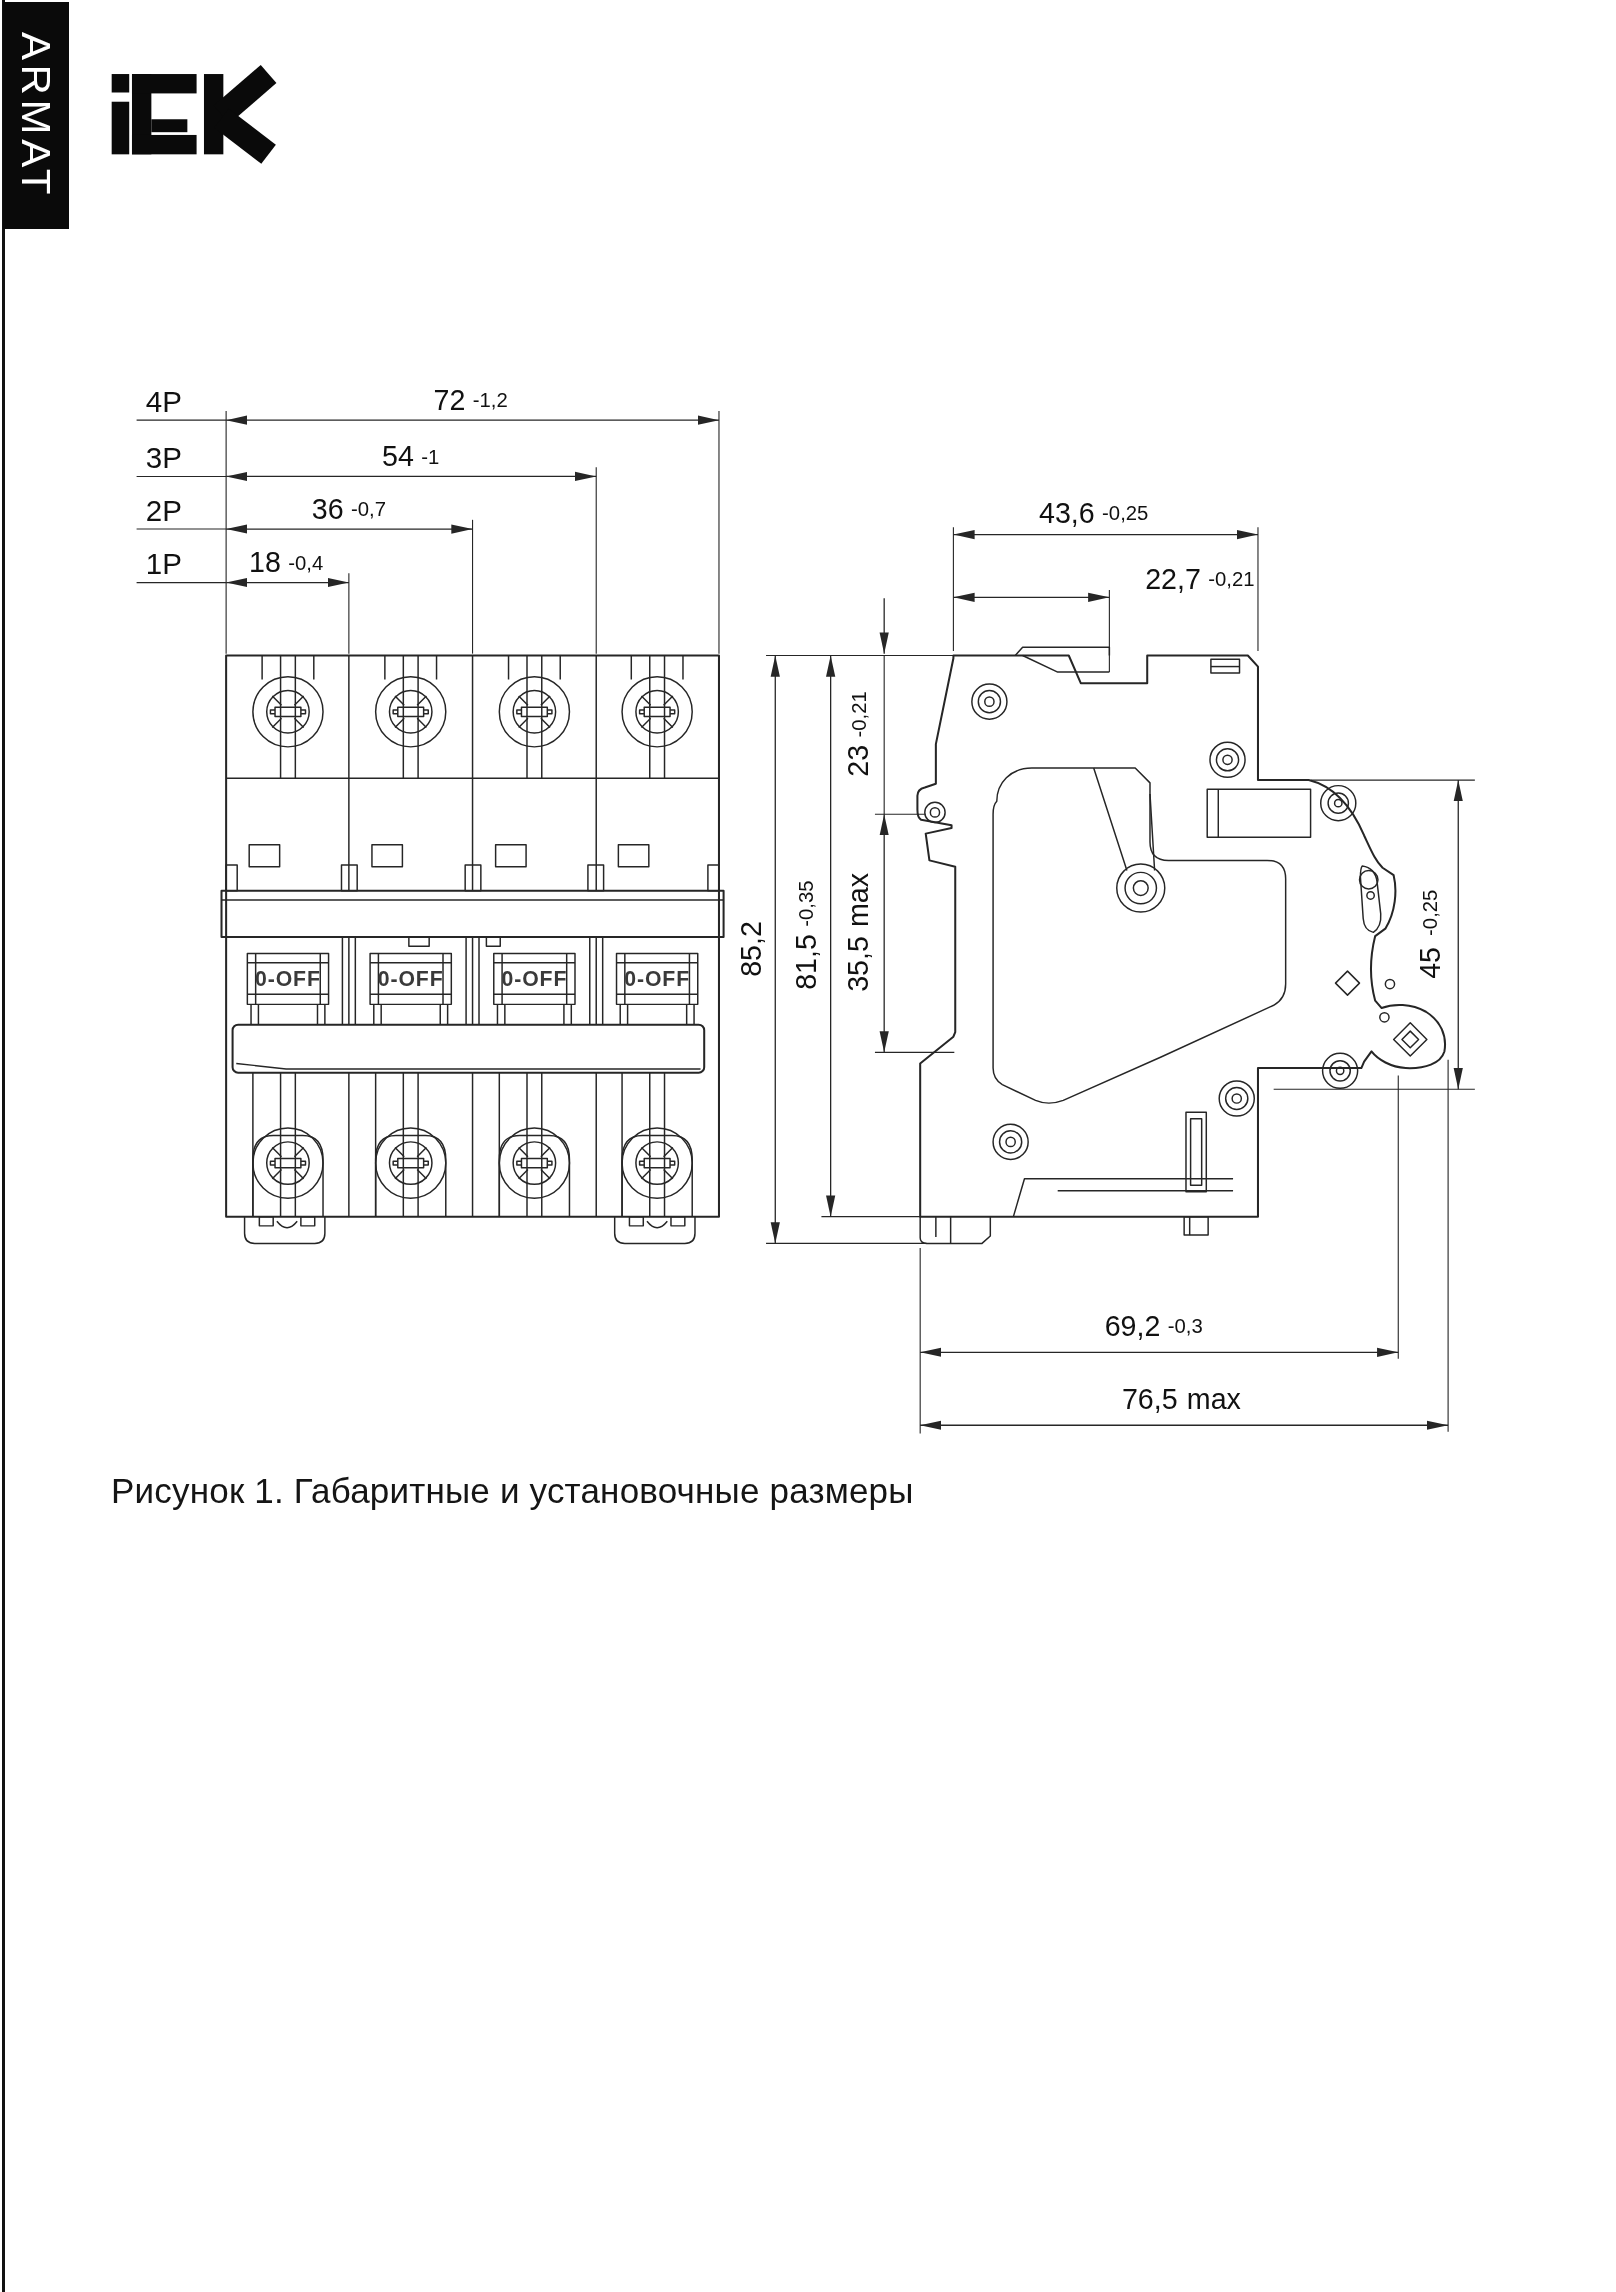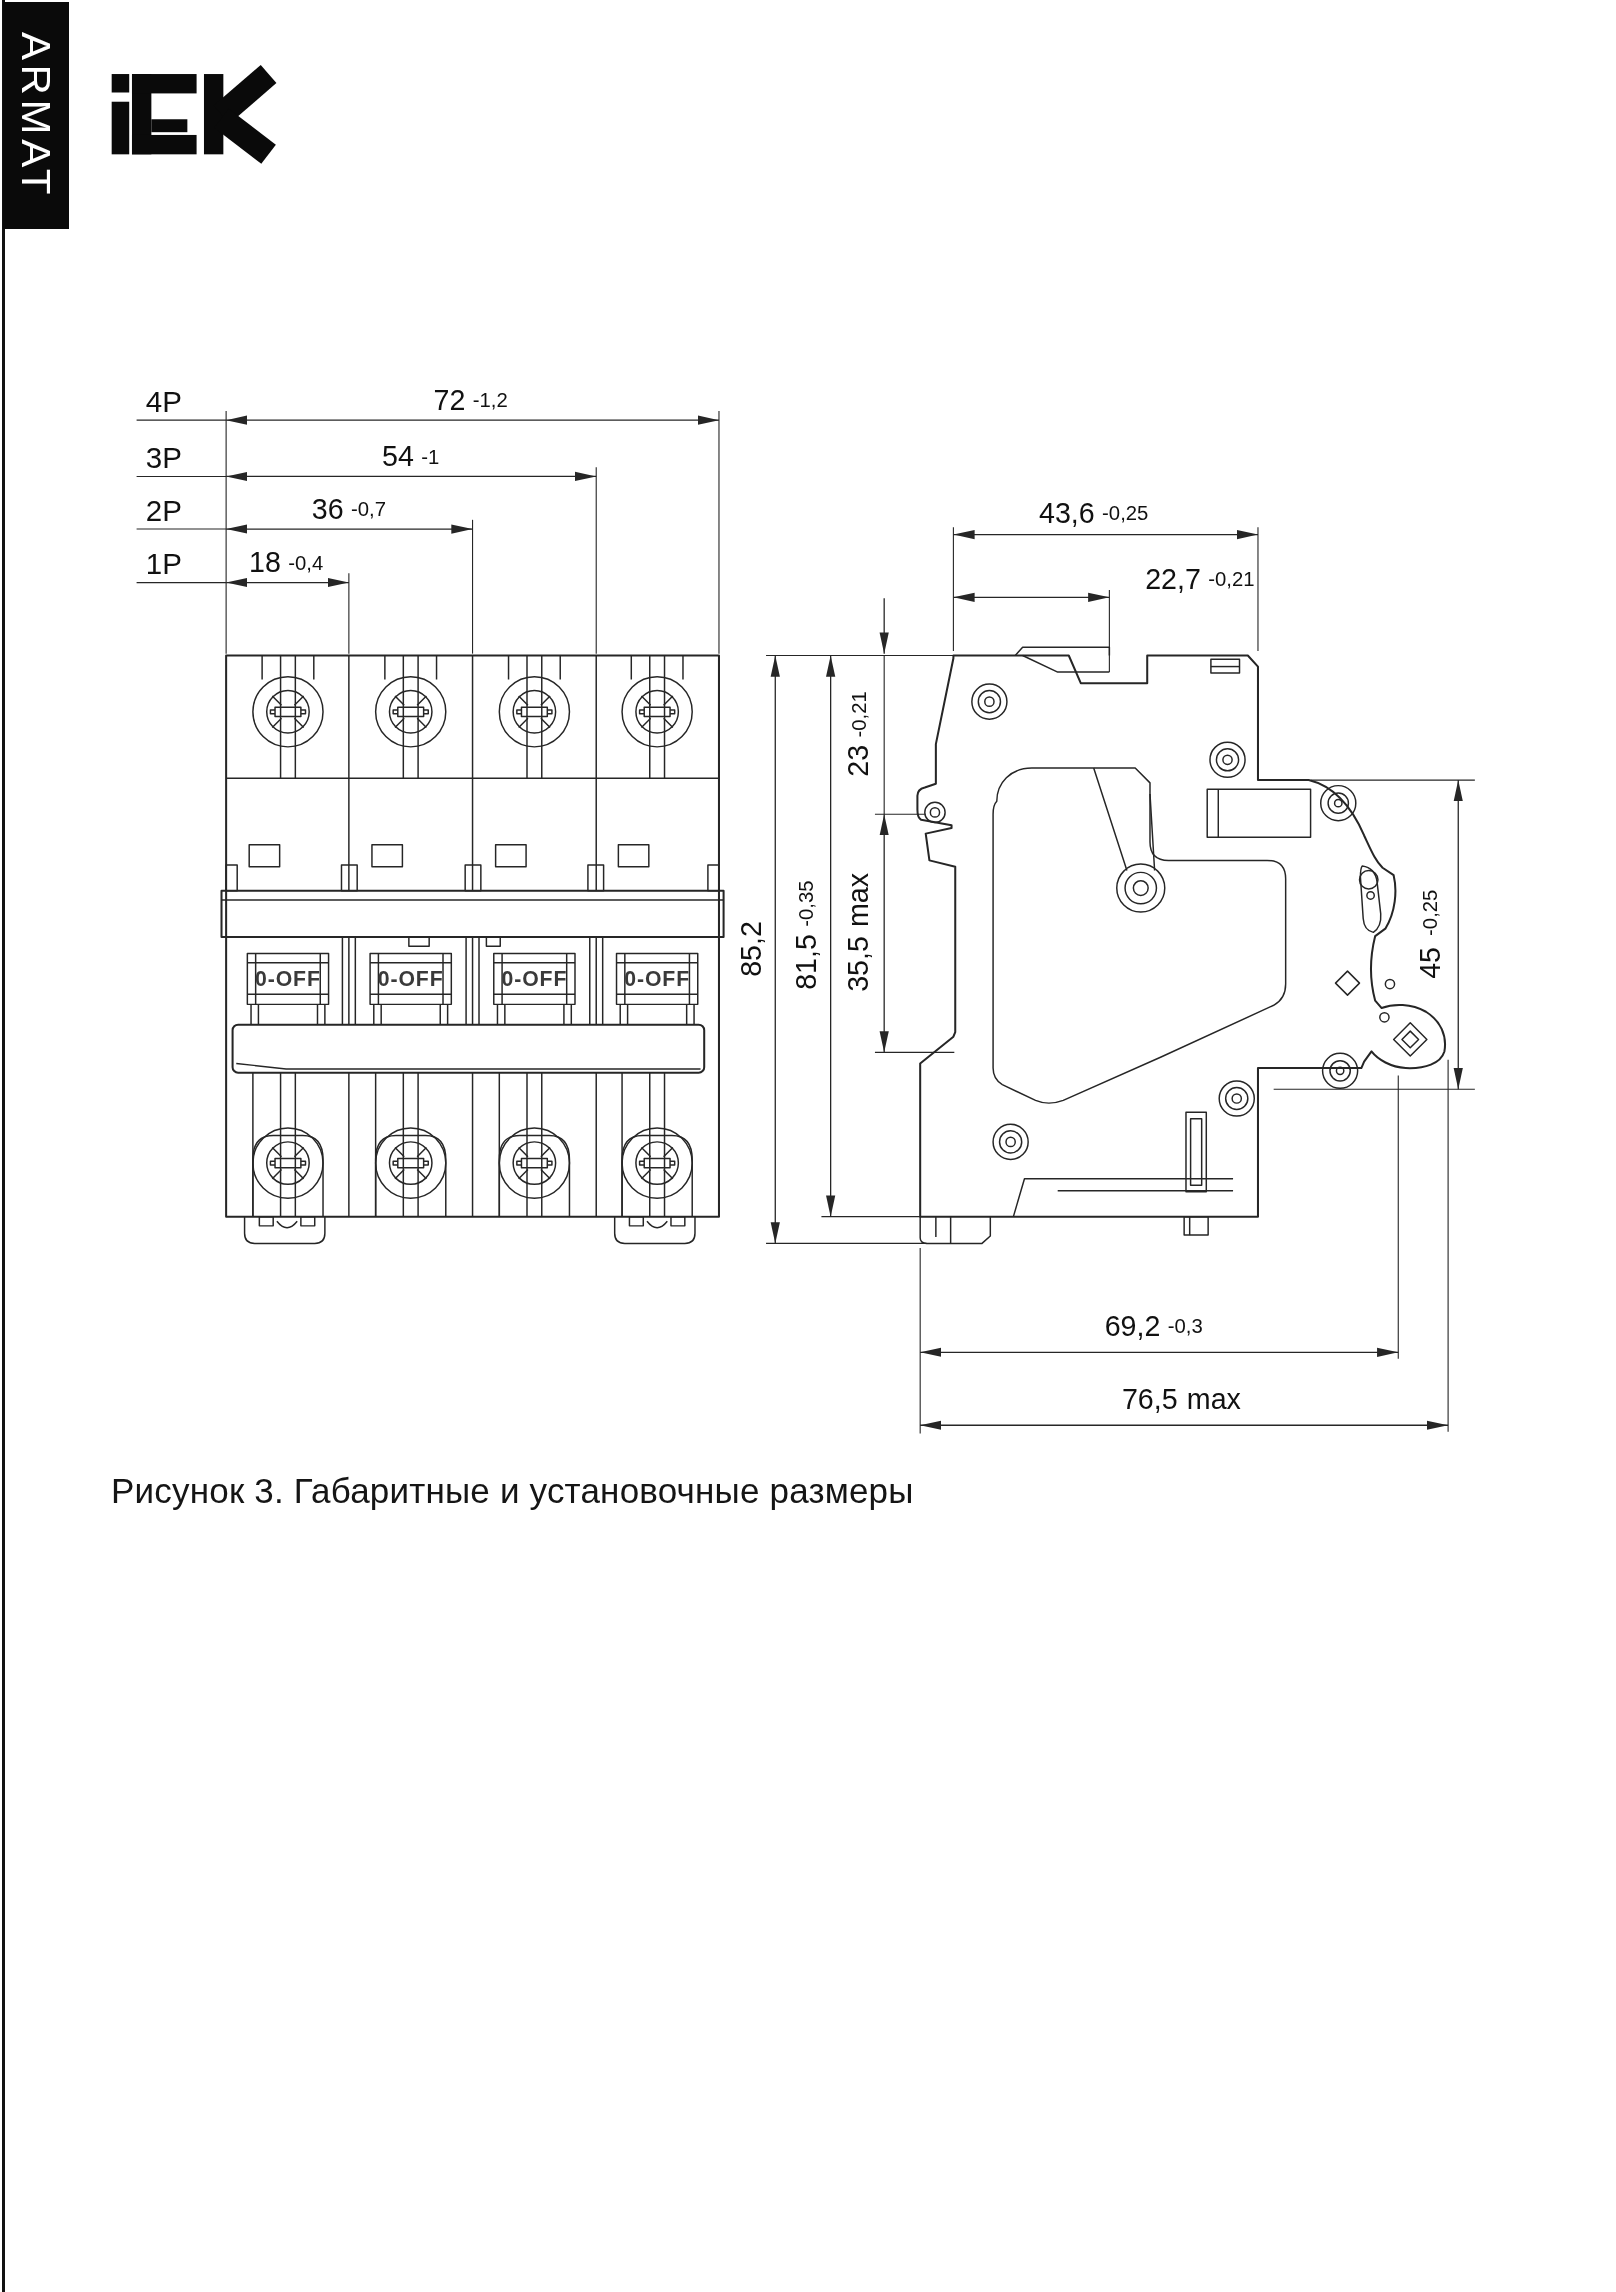--- a/index.html
+++ b/index.html
@@ -391,15 +391,15 @@
       <g>
         <line class="xl" x1="1569" y1="1148" x2="1569" y2="1551"></line>
         <line class="dim" x1="997" y1="1544" x2="1569" y2="1544" marker-start="url(#arr)" marker-end="url(#arr)"></line>
         <text x="1280" y="1526" text-anchor="middle">
           <tspan class="val">76,5</tspan><tspan class="val" dx="10">max</tspan>
         </text>
       </g>
     </g>
   </svg>
 
-  <div class="caption">Рисунок 3. Габаритные и установочные размеры</div>
+  <div class="caption">Рисунок 1. Габаритные и установочные размеры</div>
 </div>
 
 
 </body></html>

